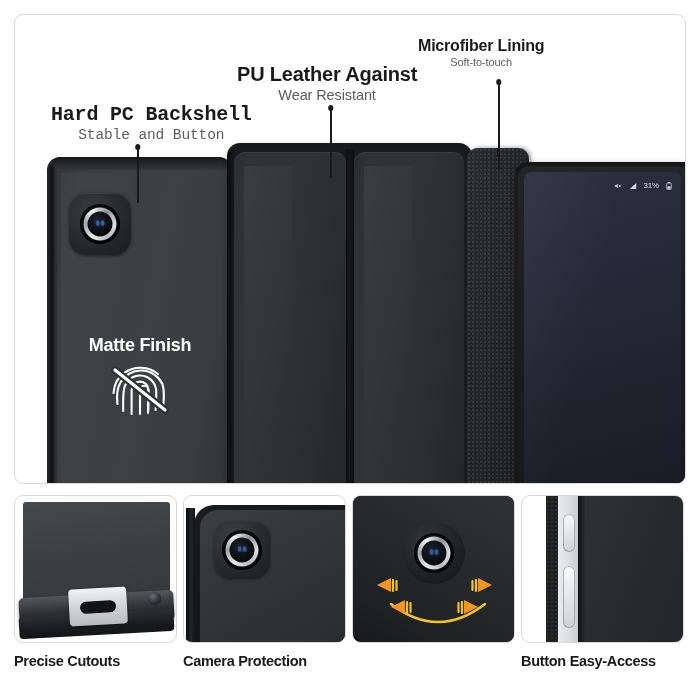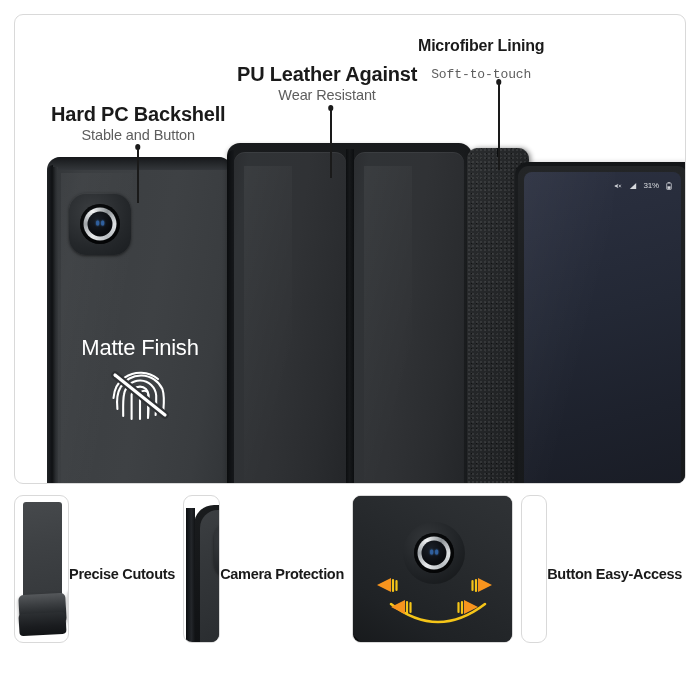--- a/index.html
+++ b/index.html
@@ -51,33 +51,33 @@
     position: absolute;
     top: -3px;
     left: 50%;
     transform: translateX(-50%);
     width: 5.5px;
     height: 5.5px;
     border-radius: 50%;
     background: #1a1a1a;
   }
 
-  #callout-backshell { left: 36px; top: 88px; }
+  #callout-backshell { left: 36px; top: 88px; font-family: Liberation Mono, monospace; }
   #callout-backshell .c-title { font-size: 20px; }
   #callout-backshell .c-sub { font-size: 14.5px; margin-top: 1px; }
   #leader-backshell { left: 122px; top: 132px; height: 56px; }
 
   #callout-pu { left: 222px; top: 48px; }
   #callout-pu .c-title { font-size: 20px; }
   #callout-pu .c-sub { font-size: 14.5px; margin-top: 1px; }
   #leader-pu { left: 315px; top: 93px; height: 70px; }
 
   #callout-micro { left: 403px; top: 22px; }
   #callout-micro .c-title { font-size: 16px; }
-  #callout-micro .c-sub { font-size: 13px; margin-top: 12px; font-family: Liberation Mono, monospace; }
+  #callout-micro .c-sub { font-size: 11px; margin-top: 1px; }
   #leader-micro { left: 483px; top: 67px; height: 88px; }
 
   
   .assembly {
     position: absolute;
     left: 0; top: 0;
     width: 672px; height: 470px;
   }
 
   
@@ -176,22 +176,22 @@
   
   .matte-block {
     position: absolute;
     left: 18px;
     top: 178px;
     width: 150px;
     text-align: center;
   }
   .matte-title {
     color: #ffffff;
-    font-weight: normal;
-    font-size: 22px;
+    font-weight: bold;
+    font-size: 18px;
     letter-spacing: -0.2px;
     text-align: center;
   }
   .matte-sub {
     color: #e7e7e7;
     font-size: 13px;
     margin-top: 0px;
     letter-spacing: -0.1px;
   }
   .fingerprint-icon {
@@ -319,22 +319,21 @@
     position: absolute;
     left: 14px;
     top: 495px;
     width: 672px;
     display: flex;
     gap: 8px;
   }
   .card-col {
     width: 161px;
     display: flex;
-    flex-direction: row;
-    align-items: center;
+    flex-direction: column;
   }
   .card-thumb {
     width: 163px;
     height: 148px;
     border: 1px solid #d9d9d9;
     border-radius: 9px;
     overflow: hidden;
     position: relative;
     background: #fff;
   }

